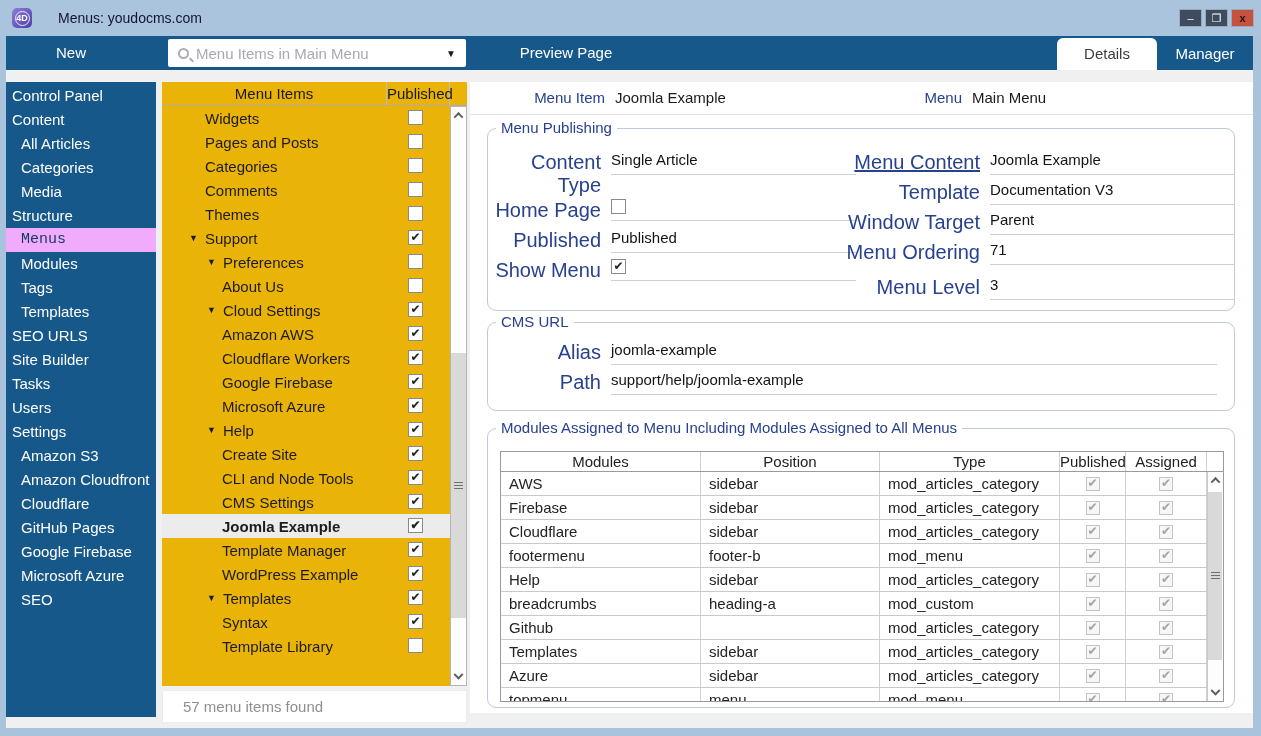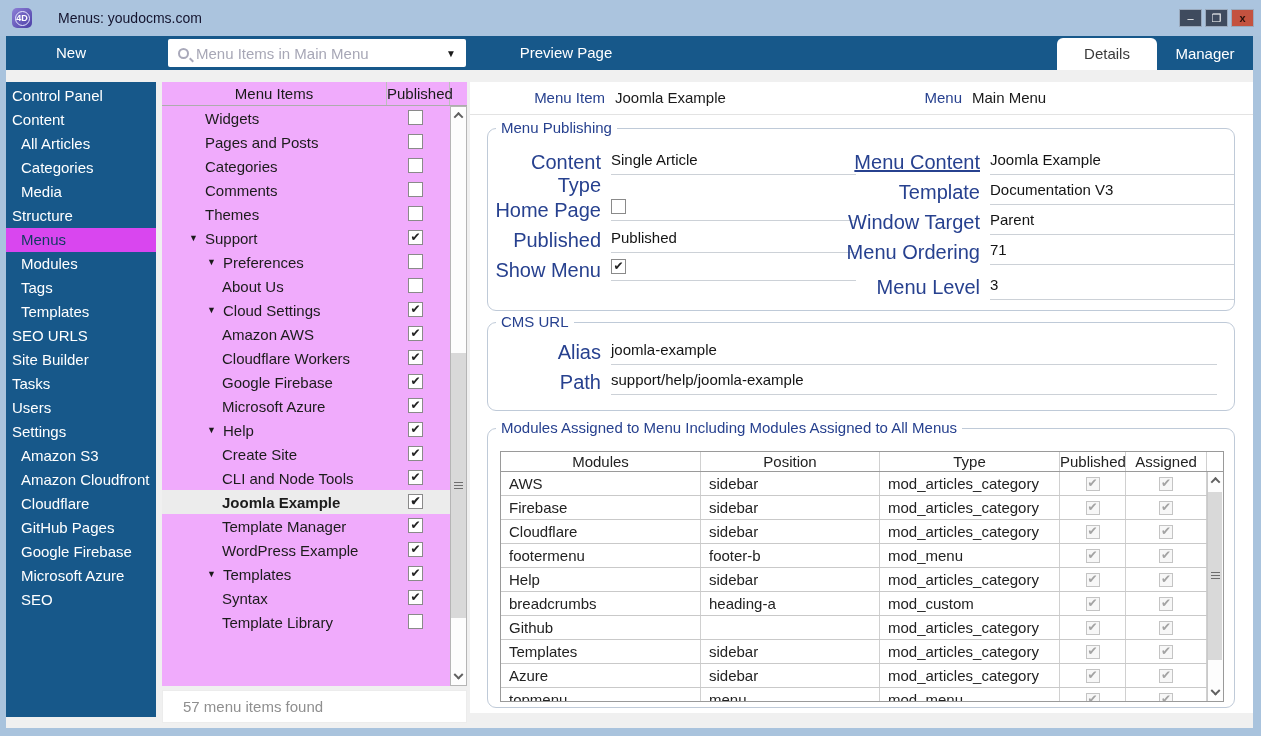--- a/index.html
+++ b/index.html
@@ -38,24 +38,24 @@
   .tab.inactive { left:1151px; width:96px; color:#fff; }
 
   
   .bodybg { position:absolute; left:6px; top:70px; width:1247px; height:658px; background:#f0f0f0; }
 
   
   .sidebar { position:absolute; left:6px; top:82px; width:150px; height:635px; background:#17588a; padding-top:2px; }
   .sb-item { height:24px; line-height:24px; font-size:15px; color:#fff; padding-left:6px;
              white-space:nowrap; overflow:hidden; cursor:default; }
   .sb-item.ind { padding-left:15px; }
-  .sb-item.sel { background:#d946ef; color:#0f3a5f; }
-
-  
-  .treepanel { position:absolute; left:162px; top:82px; width:305px; height:604px; background:#f0abfc; }
+  .sb-item.sel { background:#f0abfc; color:#0f3a5f;font-family:Liberation Mono, monospace; }
+
+  
+  .treepanel { position:absolute; left:162px; top:82px; width:305px; height:604px; background:#eab308; }
   .tree-header { position:absolute; left:0; top:0; width:305px; height:24px; border-bottom:1px solid #adadad; }
   .th-cell { position:absolute; top:0; height:23px; line-height:23px; text-align:center; font-size:15px; color:#1a1a1a;
              border-right:1px solid #bdbdbd; }
   .th-items { left:0; width:225px; }
   .th-pub { left:225px; width:63px; }
   .tree-rows { position:absolute; left:0; top:24px; width:288px; }
   .trow { position:relative; height:24px; display:flex; align-items:center; font-size:15px; color:#1c1c1c; }
   .trow.sel { background:#ececec; font-weight:bold; }
   .trow .exp { width:16px; font-size:9px; color:#1a1a1a; flex:0 0 auto; }
   .trow.p1  { padding-left:43px; }
@@ -254,20 +254,24 @@
         <span class="cb checked"></span>
       </div>
       <div class="trow p2">
         <span class="lbl">Create Site</span>
         <span class="cb checked"></span>
       </div>
       <div class="trow p2">
         <span class="lbl">CLI and Node Tools</span>
         <span class="cb checked"></span>
       </div>
+      <div class="trow p2">
+        <span class="lbl">CMS Settings</span>
+        <span class="cb checked"></span>
+      </div>
       <div class="trow p2 sel">
         <span class="lbl">Joomla Example</span>
         <span class="cb checked"></span>
       </div>
       <div class="trow p2">
         <span class="lbl">Template Manager</span>
         <span class="cb checked"></span>
       </div>
       <div class="trow p2">
         <span class="lbl">WordPress Example</span>

